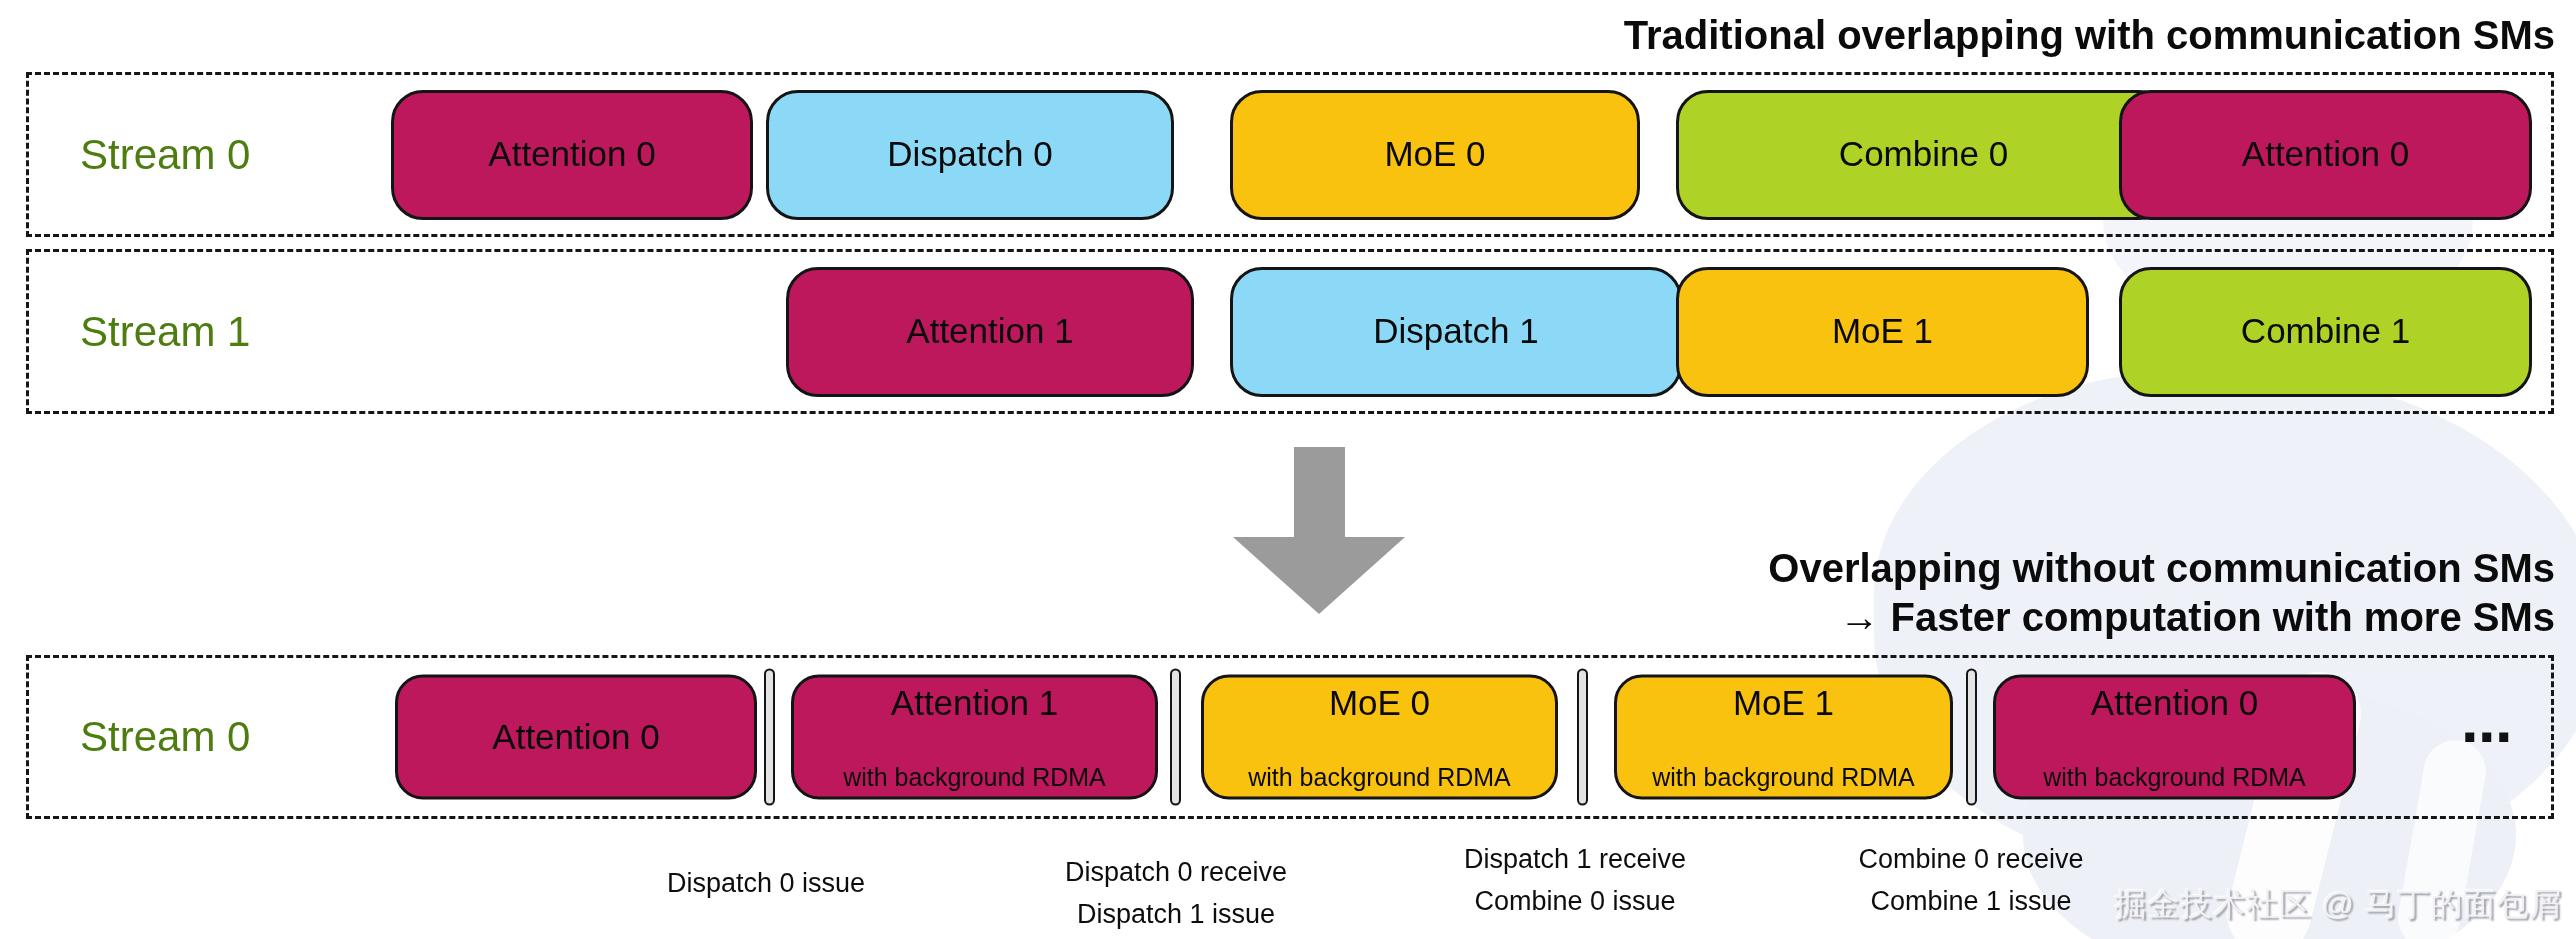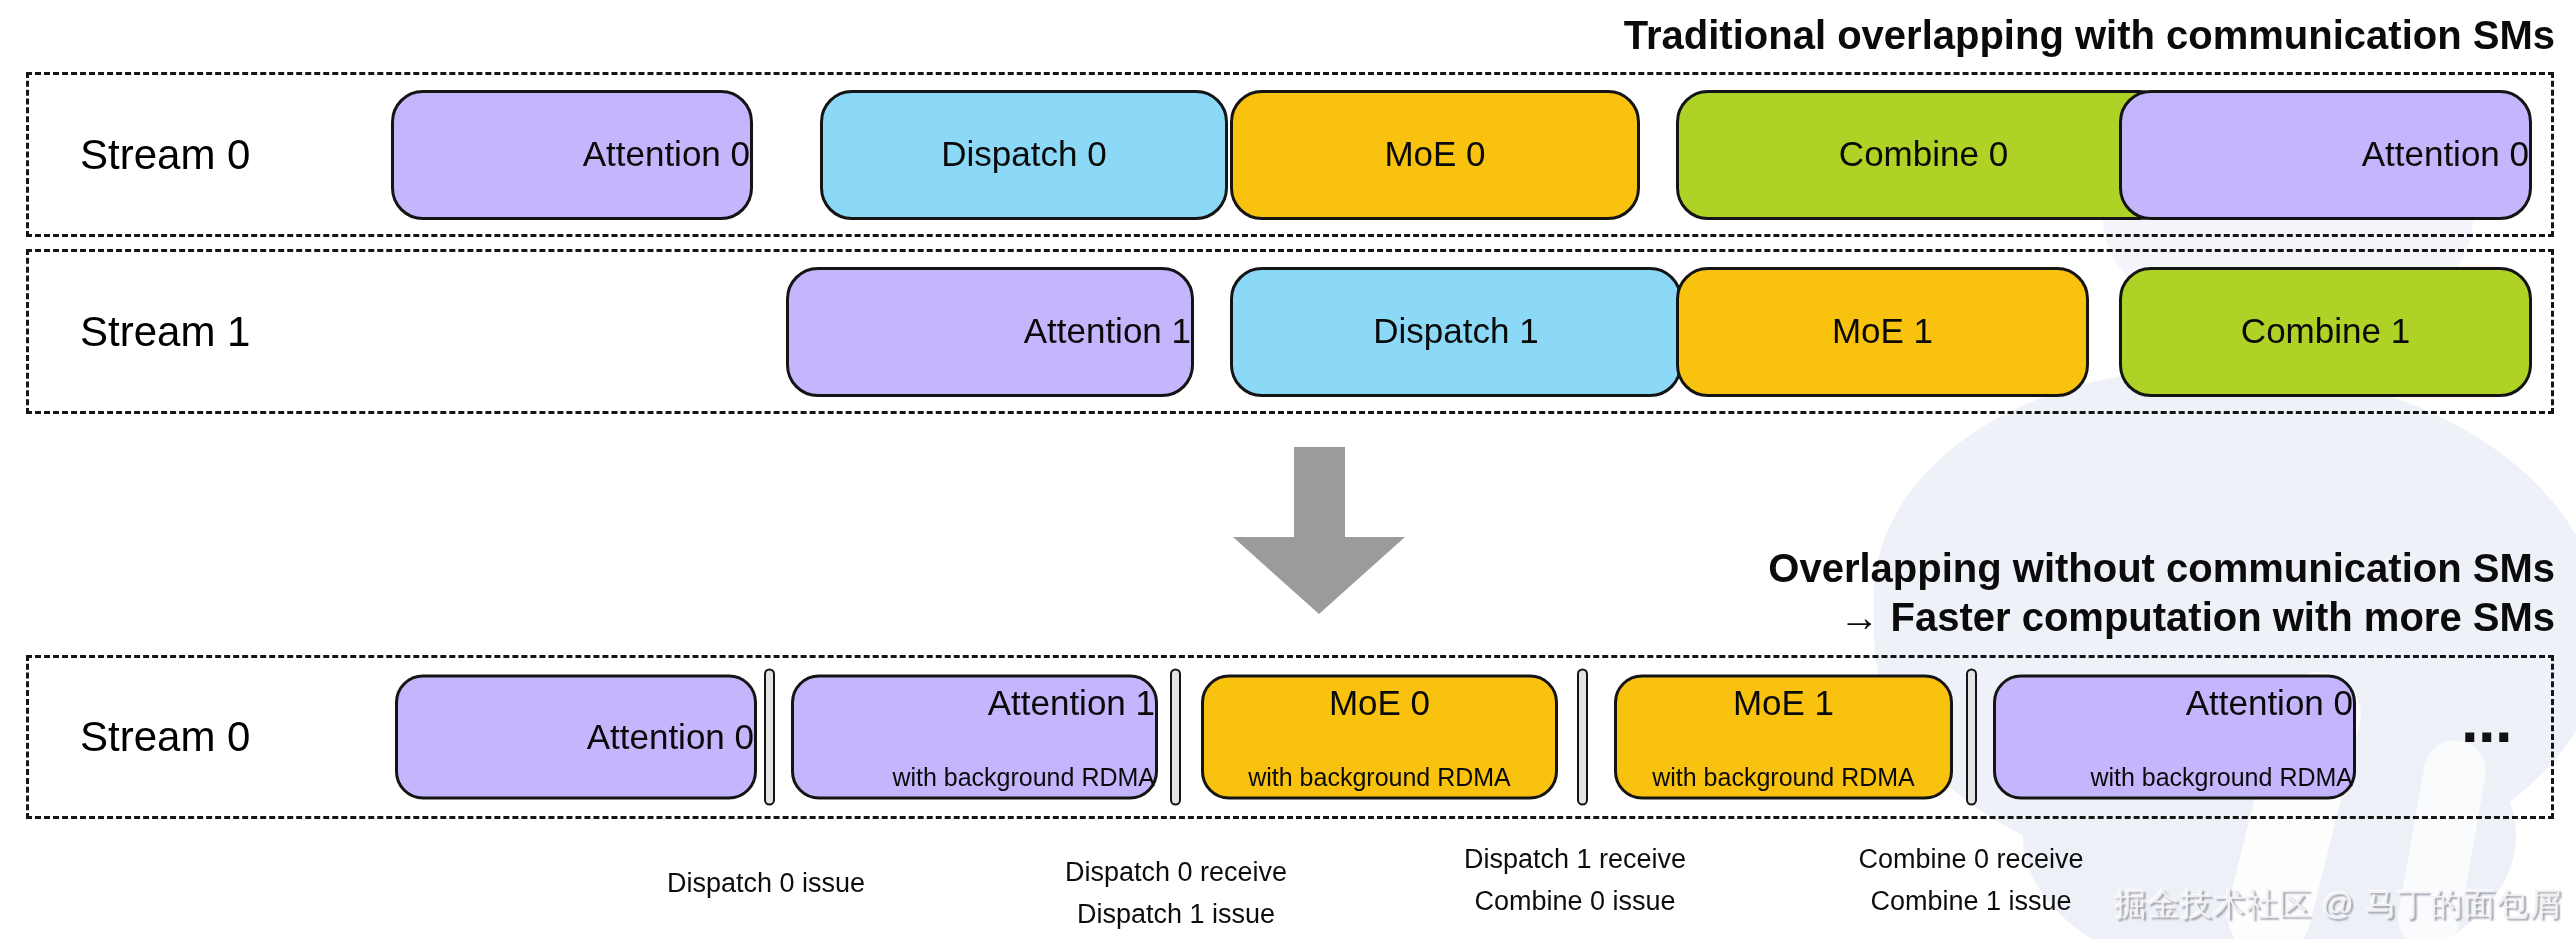--- a/index.html
+++ b/index.html
@@ -19,29 +19,29 @@
 
   .title{position:absolute;right:21px;font-weight:700;font-size:40px;line-height:49px;text-align:right;color:#0b0b0b;white-space:nowrap;}
   .title-top{top:10.6px;}
   .title-bottom{top:544px;}
 
   .box{position:absolute;left:26px;width:2528px;border:3.1px dashed #161616;background:transparent;box-sizing:border-box;}
   .box-a{top:72px;height:165px;}
   .box-b{top:249px;height:165px;}
   .box-c{top:655px;height:164px;}
 
-  .stream-label{position:absolute;left:51px;top:50%;transform:translateY(-50%);font-size:42px;color:#000000;white-space:nowrap;}
+  .stream-label{position:absolute;left:51px;top:50%;transform:translateY(-50%);font-size:42px;color:#4d7c0f;white-space:nowrap;}
 
   .blk{
     position:absolute;top:50%;transform:translateY(-50%);height:130px;
     border:3.1px solid #141414;border-radius:32px;box-sizing:border-box;
     display:flex;flex-direction:column;align-items:center;justify-content:center;gap:2.6px;
   }
   .box-c .blk{height:125px;border-radius:28px;}
-  .green{background:#c4b5fd;align-items:flex-end;}
+  .green{background:#be185d;}
   .blue{background:#8bd8f7;}
   .yellow{background:#f9c20e;}
   .lime{background:#aed226;}
   .blk-label{font-size:35px;color:#0a0a0a;white-space:nowrap;line-height:1.05;}
   .blk-sub{font-size:25px;color:#0a0a0a;white-space:nowrap;line-height:1.05;margin-top:40px;}
   .blk-sub:empty{display:none;}
 
   .sep{
     position:absolute;top:50%;transform:translateY(-50%);height:137px;width:11.4px;
     background:#e4e4e4;border:2.6px solid #141414;border-radius:7px;box-sizing:border-box;
@@ -83,21 +83,21 @@
     <div class="title title-bottom">
       <div>Overlapping without communication SMs</div>
       <div>→ Faster computation with more SMs</div>
     </div>
 
     <div class="box box-a">
       <div class="stream-label">Stream 0</div>
       <div class="blk green" style="left:362px;width:362px">
         <div class="blk-label">Attention 0</div>
       </div>
-      <div class="blk blue" style="left:791px;width:408px">
+      <div class="blk blue" style="left:737px;width:408px">
         <div class="blk-label">Dispatch 0</div>
       </div>
       <div class="blk yellow" style="left:1201px;width:410px">
         <div class="blk-label">MoE 0</div>
       </div>
       <div class="blk lime" style="left:1647px;width:495px">
         <div class="blk-label">Combine 0</div>
       </div>
       <div class="blk green" style="left:2090px;width:413px">
         <div class="blk-label">Attention 0</div>

